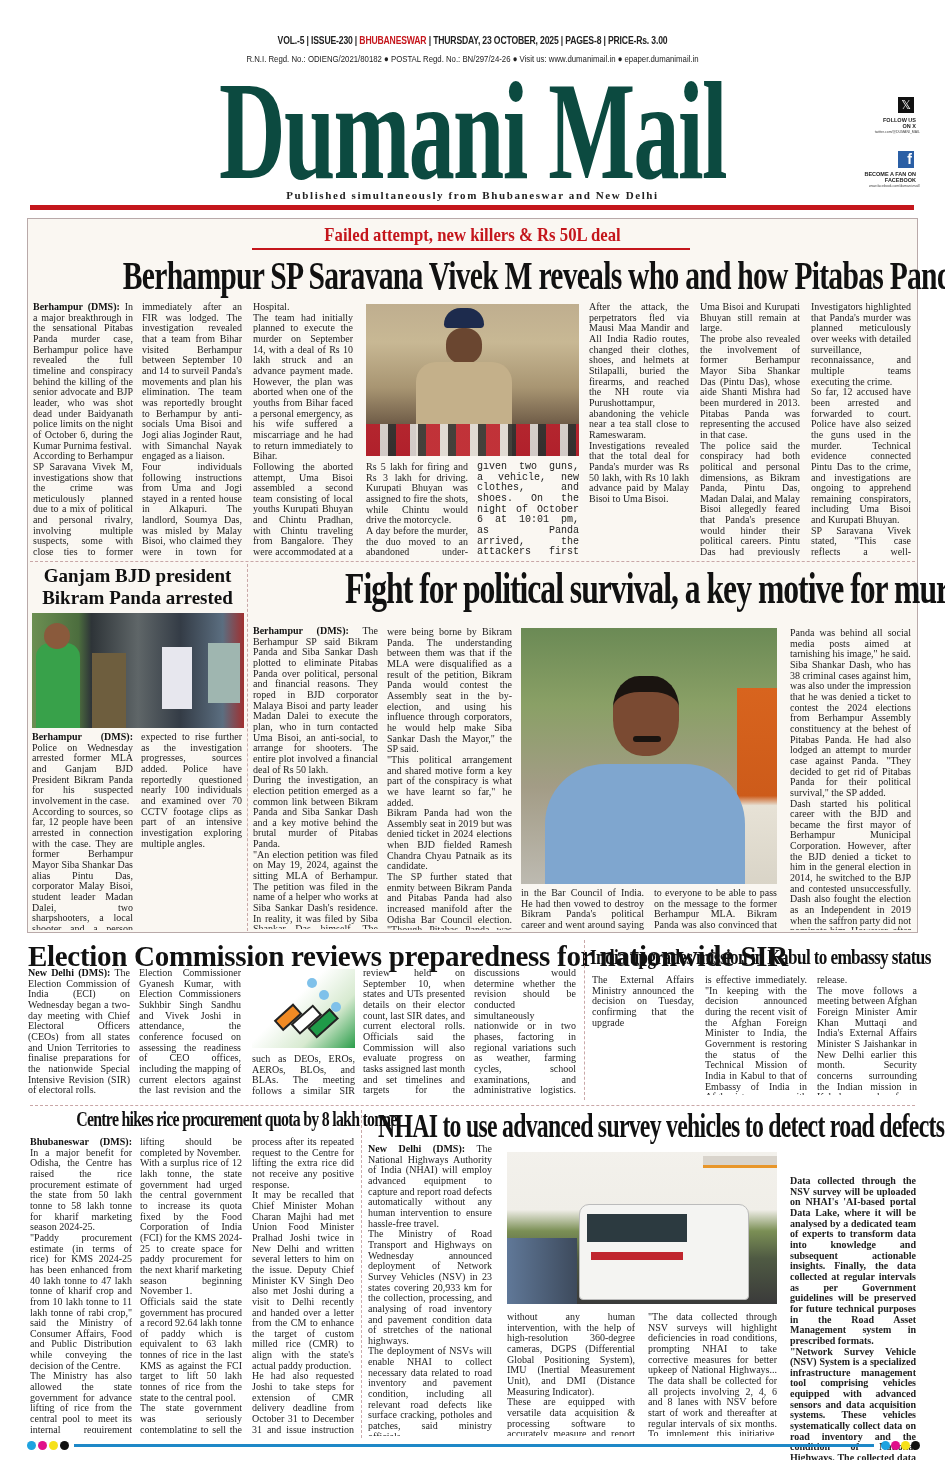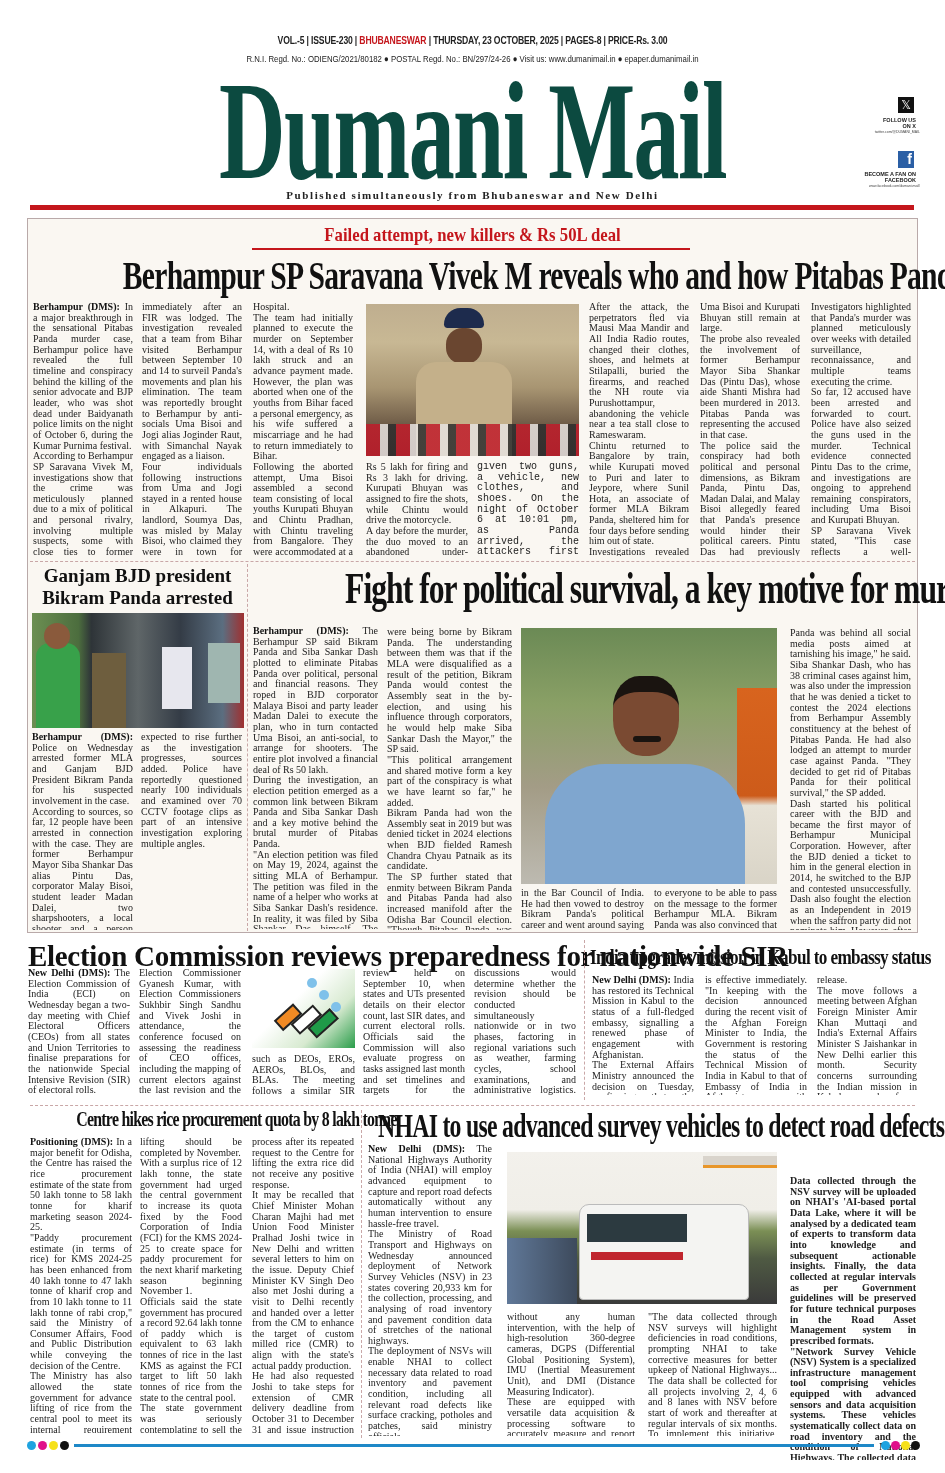--- a/index.html
+++ b/index.html
@@ -95,21 +95,20 @@
 
 <div class="abs col" style="top:462px;left:366px;width:102px;height:94px;">
   <p>Rs 5 lakh for firing and Rs 3 lakh for driving. Kurupati Bhuyan was assigned to fire the shots, while Chintu would drive the motorcycle.</p>
   <p>A day before the murder, the duo moved to an abandoned under-construction building in Alkapuri, where they were</p>
 </div>
 <div class="abs col" style="top:462px;left:477px;width:102px;height:94px;font-family:Liberation Mono, monospace;">
   <p>given two guns, a vehicle, new clothes, and shoes. On the night of October 6 at 10:01 pm, as Panda arrived, the attackers first greeted him and then opened fire. Kurupati Bhuyan shot at Panda while Chintu drove the motorcycle.</p>
 </div>
 <div class="abs col" style="top:302px;left:589px;width:100px;height:254px;">
   <p>After the attack, the perpetrators fled via Mausi Maa Mandir and All India Radio routes, changed their clothes, shoes, and helmets at Stilapalli, buried the firearms, and reached the NH route via Purushottampur, abandoning the vehicle near a tea stall close to Rameswaram.</p>
-  <p>Chintu returned to Bangalore by train, while Kurupati moved to Puri and later to Jeypore, where Sunil Hota, an associate of former MLA Bikram Panda, sheltered him for four days before sending him out of state.</p>
   <p>Investigations revealed that the total deal for Panda's murder was Rs 50 lakh, with Rs 10 lakh advance paid by Malay Bisoi to Uma Bisoi.</p>
 </div>
 <div class="abs col" style="top:302px;left:700px;width:100px;height:254px;">
   <p>Uma Bisoi and Kurupati Bhuyan still remain at large.</p>
   <p>The probe also revealed the involvement of former Berhampur Mayor Siba Shankar Das (Pintu Das), whose aide Shanti Mishra had been murdered in 2013. Pitabas Panda was representing the accused in that case.</p>
   <p>The police said the conspiracy had both political and personal dimensions, as Bikram Panda, Pintu Das, Madan Dalai, and Malay Bisoi allegedly feared that Panda's presence would hinder their political careers. Pintu Das had previously lodged an FIR against Panda in an attempt-to-murder case following earlier assassination attempts.</p>
 </div>
 <div class="abs col" style="top:302px;left:811px;width:100px;height:254px;">
   <p>Investigators highlighted that Panda's murder was planned meticulously over weeks with detailed surveillance, reconnaissance, and multiple teams executing the crime.</p>
   <p>So far, 12 accused have been arrested and forwarded to court. Police have also seized the guns used in the murder. Technical evidence connected Pintu Das to the crime, and investigations are ongoing to apprehend remaining conspirators, including Uma Bisoi and Kurupati Bhuyan.</p>
@@ -192,36 +191,35 @@
   <p>review held on September 10, when states and UTs presented details on their elector count, last SIR dates, and current electoral rolls. Officials said the Commission will also evaluate progress on tasks assigned last month and set timelines and targets for the nationwide exercise.</p>
   <p>A senior ECI official said</p>
 </div>
 <div class="abs col" style="top:968px;left:474px;width:102px;height:128px;">
   <p>discussions would determine whether the revision should be conducted simultaneously nationwide or in two phases, factoring in regional variations such as weather, farming cycles, school examinations, and administrative logistics. The Commission aims to launch the SIR across the country by the end of this year.</p>
 </div>
 <div class="abs dashed-v" style="top:940px;left:584px;height:160px;"></div>
 
 <div class="abs headline-kabul">India upgrades mission in Kabul to embassy status</div>
 <div class="abs col" style="top:975px;left:592px;width:102px;height:120px;">
-  <p><b>New Delhi (DMS):</b><span> India has restored its Technical Mission in Kabul to the status of a full-fledged embassy, signalling a renewed phase of engagement with Afghanistan.</span></p>
   <p>The External Affairs Ministry announced the decision on Tuesday, confirming that the upgrade</p>
 </div>
 <div class="abs col" style="top:975px;left:705px;width:102px;height:120px;">
   <p>is effective immediately. "In keeping with the decision announced during the recent visit of the Afghan Foreign Minister to India, the Government is restoring the status of the Technical Mission of India in Kabul to that of Embassy of India in Afghanistan with immediate effect," the MEA said in an official</p>
 </div>
 <div class="abs col" style="top:975px;left:817px;width:100px;height:120px;">
   <p>release.</p>
   <p>The move follows a meeting between Afghan Foreign Minister Amir Khan Muttaqi and India's External Affairs Minister S Jaishankar in New Delhi earlier this month. Security concerns surrounding the Indian mission in Kabul were a key focus of their discussions.</p>
 </div>
 
 <div class="abs dashed-h" style="top:1105px;left:30px;width:885px;"></div>
 
 <div class="abs headline-rice">Centre hikes rice procurement quota by 8 lakh tonne</div>
 <div class="abs col" style="top:1137px;left:30px;width:102px;height:296px;">
-  <p><b>Positioning (DMS):</b><span> In a major benefit for Odisha, the Centre has raised the rice procurement estimate of the state from 50 lakh tonne to 58 lakh tonne for kharif marketing season 2024-25.</span></p>
+  <p><b>Bhubaneswar (DMS):</b><span> In a major benefit for Odisha, the Centre has raised the rice procurement estimate of the state from 50 lakh tonne to 58 lakh tonne for kharif marketing season 2024-25.</span></p>
   <p>"Paddy procurement estimate (in terms of rice) for KMS 2024-25 has been enhanced from 40 lakh tonne to 47 lakh tonne of kharif crop and from 10 lakh tonne to 11 lakh tonne of rabi crop," said the Ministry of Consumer Affairs, Food and Public Distribution while conveying the decision of the Centre.</p>
   <p>The Ministry has also allowed the state government for advance lifting of rice from the central pool to meet its internal requirement under food security and supplementary nutrition programmes up to March 2026. The advance</p>
 </div>
 <div class="abs col" style="top:1137px;left:140px;width:102px;height:296px;">
   <p>lifting should be completed by November.</p>
   <p>With a surplus rice of 12 lakh tonne, the state government had urged the central government to increase its quota fixed by the Food Corporation of India (FCI) for the KMS 2024-25 to create space for paddy procurement for the next kharif marketing season beginning November 1.</p>
   <p>Officials said the state government has procured a record 92.64 lakh tonne of paddy which is equivalent to 63 lakh tonnes of rice in the last KMS as against the FCI target to lift 50 lakh tonnes of rice from the state to the central pool.</p>
   <p>The state government was seriously contemplating to sell the surplus rice procured under the minimum support price (MSP) through tender</p>
 </div>
 <div class="abs col" style="top:1137px;left:252px;width:102px;height:296px;">

